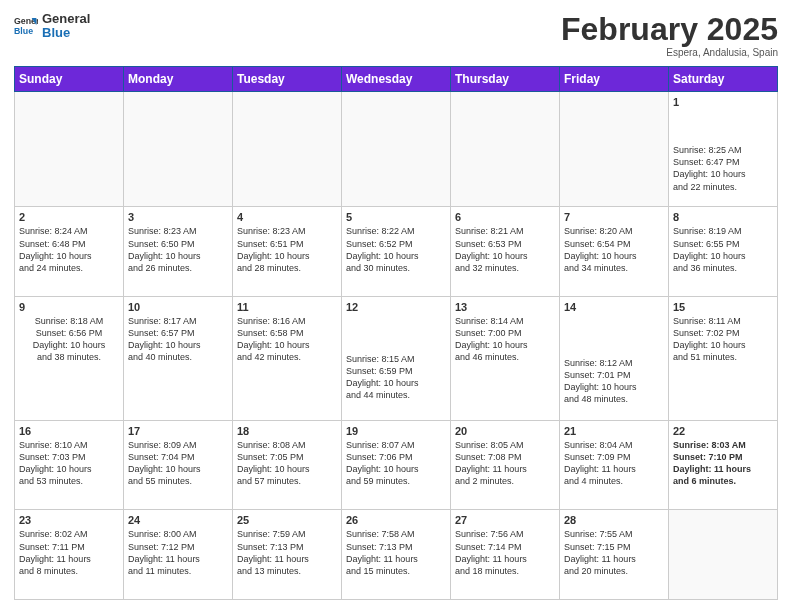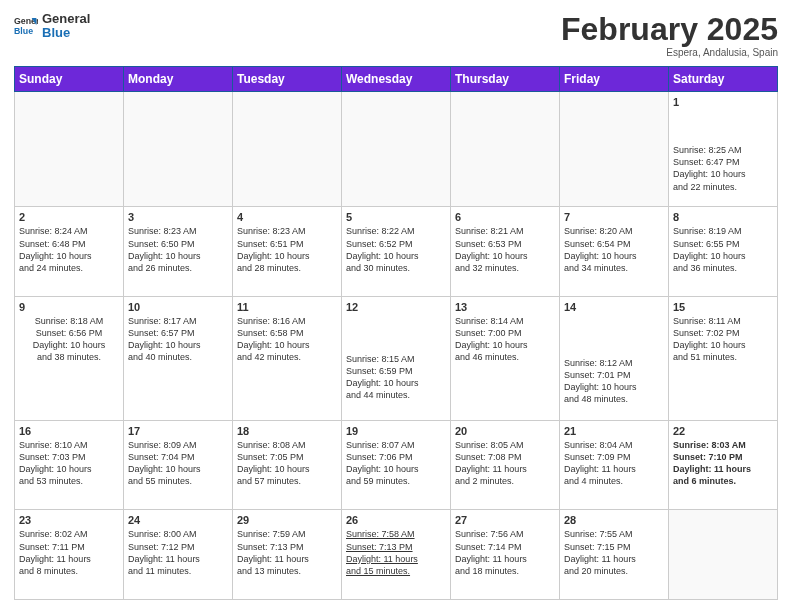--- a/index.html
+++ b/index.html
@@ -300,29 +300,29 @@
 and 8 minutes.</div>
           </td>
           <td>
             <span class="day-num">24</span>
             <div class="day-info" style="white-space: pre-line;">Sunrise: 8:00 AM
 Sunset: 7:12 PM
 Daylight: 11 hours
 and 11 minutes.</div>
           </td>
           <td>
-            <span class="day-num">29</span>
+            <span class="day-num">25</span>
             <div class="day-info" style="white-space: pre-line;">Sunrise: 7:59 AM
 Sunset: 7:13 PM
 Daylight: 11 hours
 and 13 minutes.</div>
           </td>
           <td>
             <span class="day-num">26</span>
-            <div class="day-info" style="white-space: pre-line; text-decoration: underline;">Sunrise: 7:58 AM
+            <div class="day-info" style="white-space: pre-line;">Sunrise: 7:58 AM
 Sunset: 7:13 PM
 Daylight: 11 hours
 and 15 minutes.</div>
           </td>
           <td>
             <span class="day-num">27</span>
             <div class="day-info" style="white-space: pre-line;">Sunrise: 7:56 AM
 Sunset: 7:14 PM
 Daylight: 11 hours
 and 18 minutes.</div>

